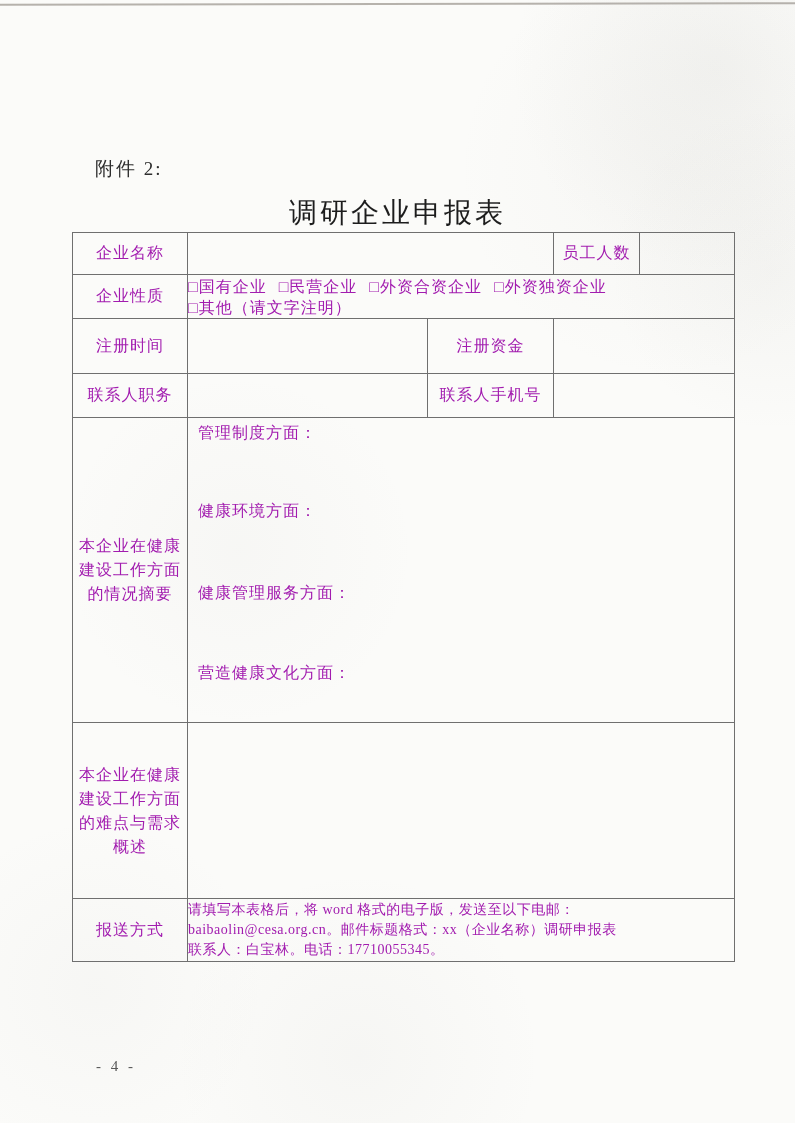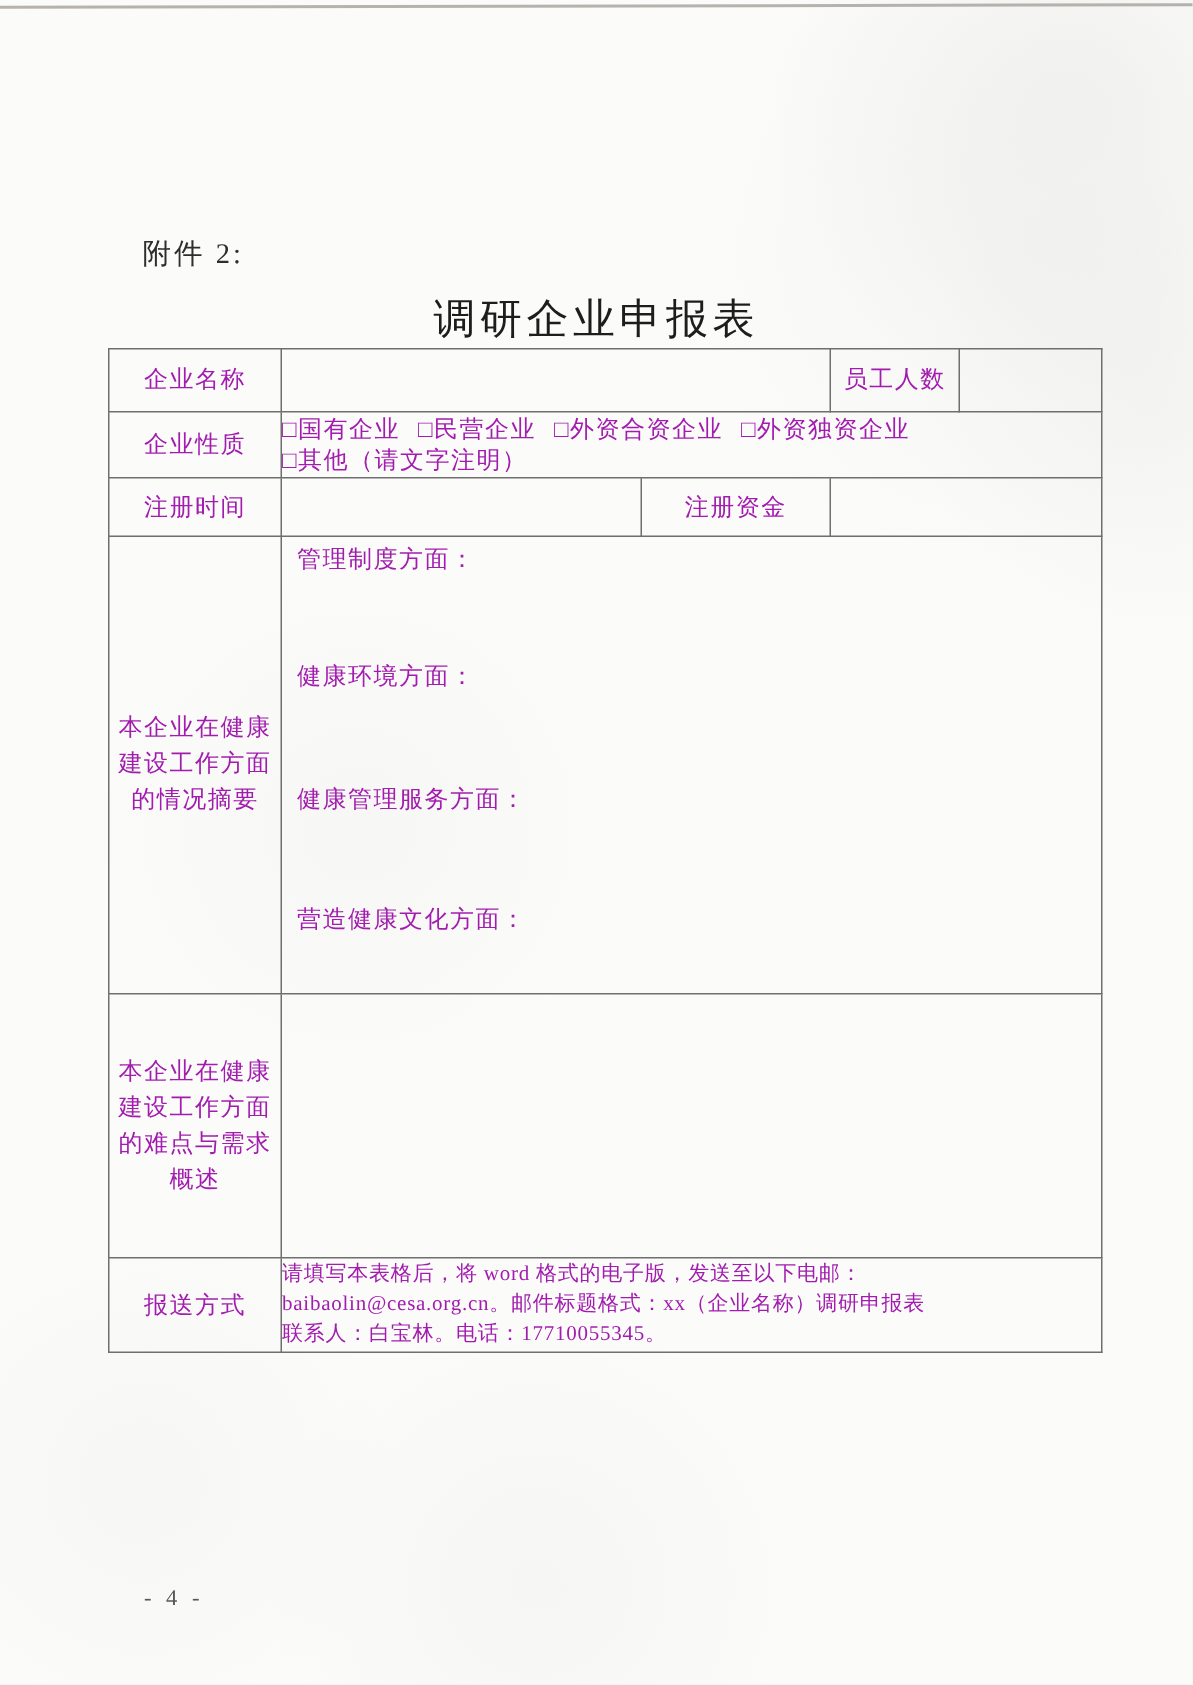--- a/index.html
+++ b/index.html
@@ -98,28 +98,34 @@
         <div>
           <span class="opt">□国有企业</span>
           <span class="opt">□民营企业</span>
           <span class="opt">□外资合资企业</span>
           <span class="opt">□外资独资企业</span>
         </div>
         <div>□其他（请文字注明）</div>
       </td>
     </tr>
 
-    <tr style="height:39px">
+    <tr style="height:55px">
       <td class="lbl">注册时间</td>
       <td class="fill"></td>
       <td class="lbl">注册资金</td>
       <td class="fill" colspan="2"></td>
     </tr>
 
 
+    <tr style="height:44px">
+      <td class="lbl">联系人职务</td>
+      <td class="fill"></td>
+      <td class="lbl">联系人手机号</td>
+      <td class="fill" colspan="2"></td>
+    </tr>
 
     <tr style="height:305px">
       <td class="lbl multiline">
         <div>本企业在健康</div>
         <div>建设工作方面</div>
         <div>的情况摘要</div>
       </td>
       <td class="summary-cell" colspan="4">
         <div class="aspect a0">管理制度方面：</div>
         <div class="aspect a1">健康环境方面：</div>

